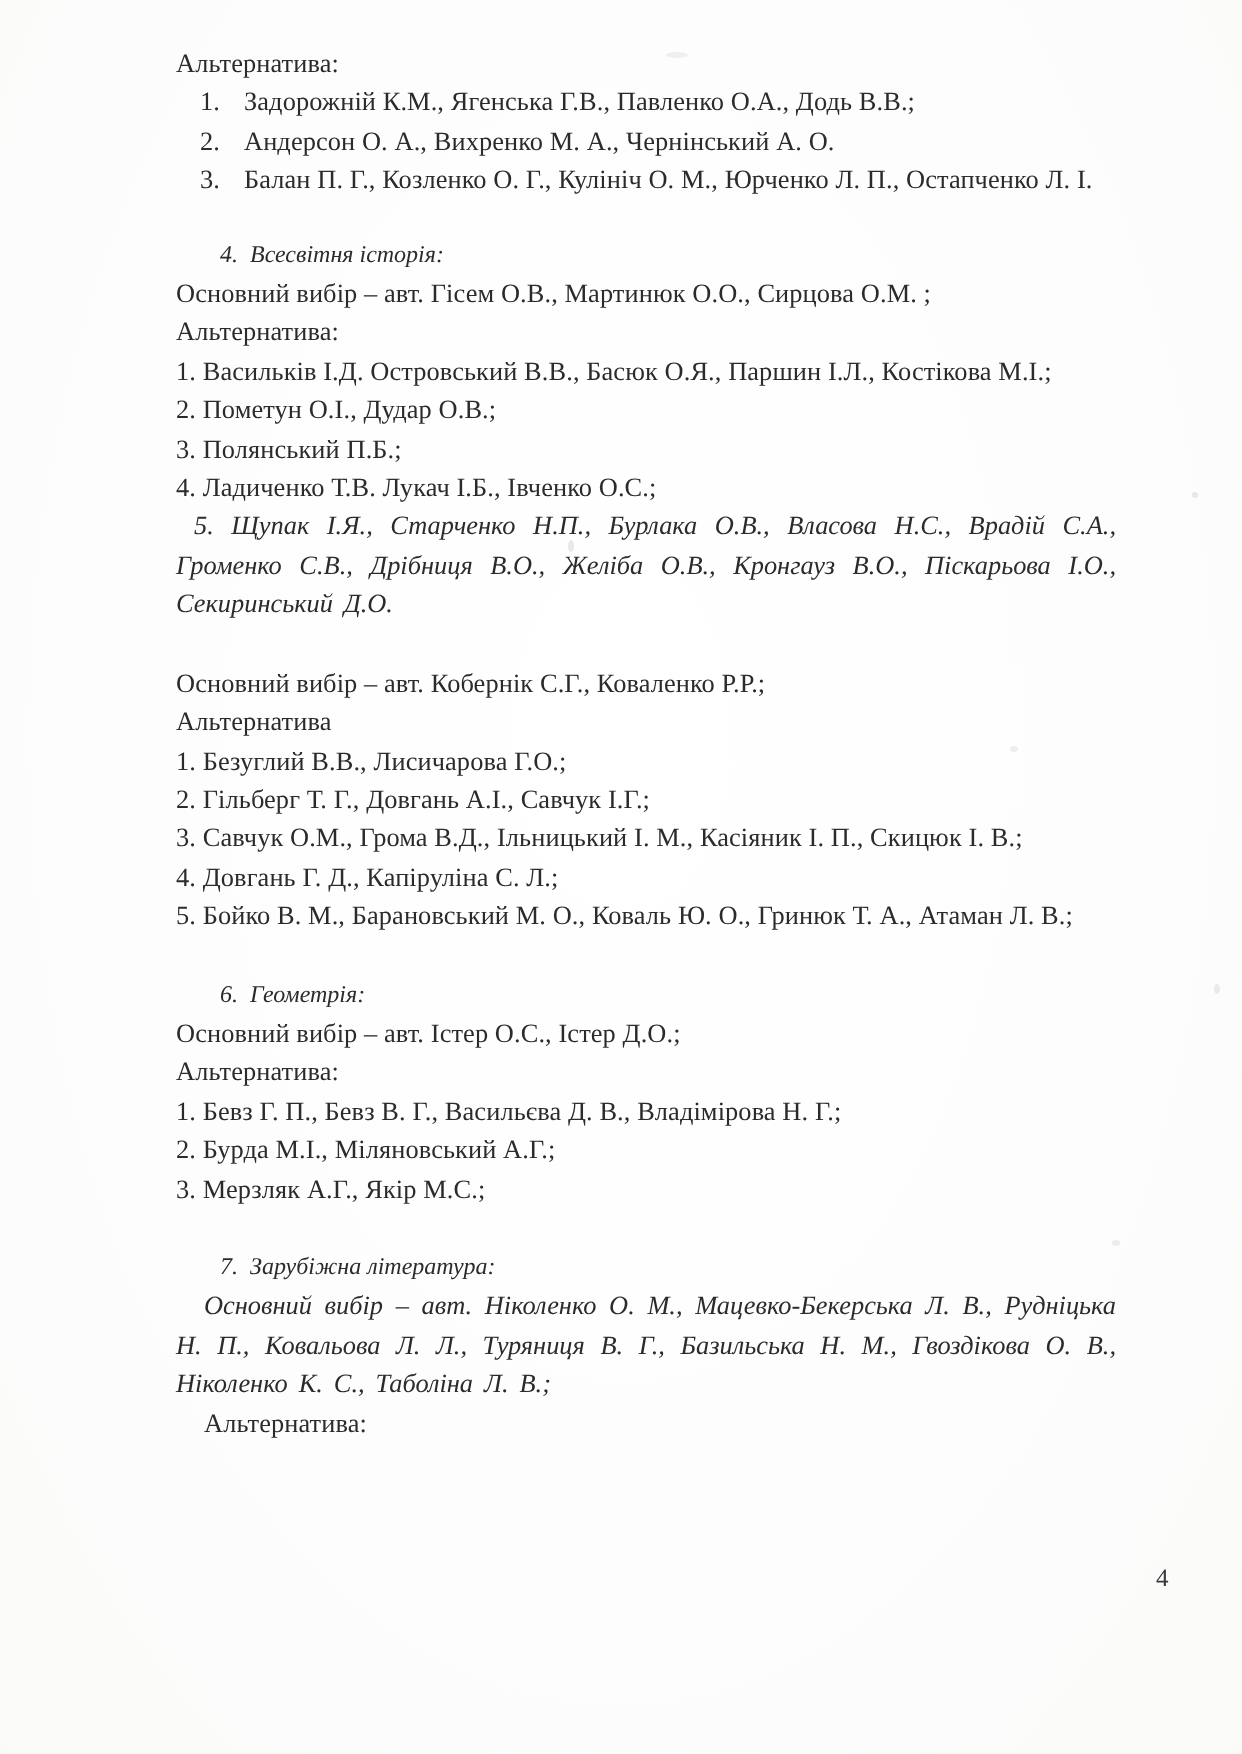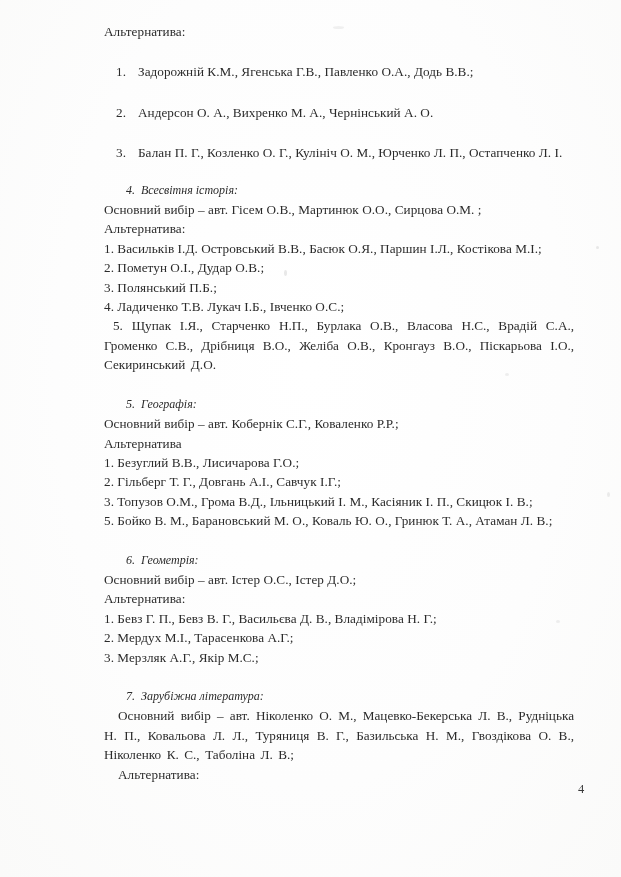--- a/index.html
+++ b/index.html
@@ -20,21 +20,21 @@
   
   .page {
     position: absolute;
     inset: 0;
     background:
       radial-gradient(ellipse at 50% 42%, #ffffff 0%, #fdfdfd 58%, #fafaf9 100%);
   }
 
   .content {
     position: absolute;
-    left: 104px;
+    left: 88px;
     top: 22px;
     width: 470px;
   }
 
   .block {
     margin: 0;
   }
 
   
   .ln {
@@ -58,39 +58,39 @@
     font-style: italic;
     padding-left: 22px;
     white-space: pre;
     color: #2b2b2b;
   }
 
   
   .num-wide {
     padding-left: 12px;
     text-indent: 0;
-    margin-top: 21px;
   }
   .num-wide .nm {
     display: inline-block;
     width: 22px;
   }
 
   
   .flush { padding-left: 0; }
 
   
   .para {
     font-size: 13.2px;
     line-height: 19.4px;
     text-align: justify;
     text-indent: 14px;
     color: #2b2b2b;
     margin: 0;
     word-spacing: 0.2px;
+    font-style: italic;
   }
   .para.hang {
     text-indent: 9px;
   }
   .para.wide-space {
     word-spacing: 2.2px;
   }
   .gap-md { height: 18px; }
   .gap-lg { height: 20px; }
 
@@ -144,39 +144,39 @@
       <div class="ln flush"><span>2.</span> <span>Пометун О.І., Дудар О.В.;</span></div>
       <div class="ln flush"><span>3.</span> <span>Полянський П.Б.;</span></div>
       <div class="ln flush"><span>4.</span> <span>Ладиченко Т.В. Лукач І.Б., Івченко О.С.;</span></div>
 
       <div class="para hang wide-space"><span>5.</span> <span>Щупак І.Я., Старченко Н.П., Бурлака О.В., Власова Н.С., Врадій С.А., Громенко С.В., Дрібниця В.О., Желіба О.В., Кронгауз В.О., Піскарьова І.О., Секиринський Д.О.</span></div>
     </div>
 
     <div class="gap-lg"></div>
 
     <div class="block">
-      <div class="hd"><span>5.</span><span>  </span><span>Географія:</span></div>
       <div class="ln flush">Основний вибір – авт. Кобернік С.Г., Коваленко Р.Р.;</div>
       <div class="ln flush">Альтернатива</div>
 
       <div class="ln flush"><span>1.</span> <span>Безуглий В.В., Лисичарова Г.О.;</span></div>
       <div class="ln flush"><span>2.</span> <span>Гільберг Т. Г., Довгань А.І., Савчук І.Г.;</span></div>
-      <div class="ln flush"><span>3.</span> <span>Топузов О.М., Грома В.Д., Ільницький І. М., Касіяник І. П., Скицюк І. В.;</span></div>
+      <div class="ln flush"><span>3.</span> <span>Савчук О.М., Грома В.Д., Ільницький І. М., Касіяник І. П., Скицюк І. В.;</span></div>
+      <div class="ln flush"><span>4.</span> <span>Довгань Г. Д., Капіруліна С. Л.;</span></div>
       <div class="ln flush"><span>5.</span> <span>Бойко В. М., Барановський М. О., Коваль Ю. О., Гринюк Т. А., Атаман Л. В.;</span></div>
     </div>
 
     <div class="gap-lg"></div>
 
     <div class="block">
       <div class="hd"><span>6.</span><span>  </span><span>Геометрія:</span></div>
       <div class="ln flush">Основний вибір – авт. Істер О.С., Істер Д.О.;</div>
       <div class="ln flush">Альтернатива:</div>
 
       <div class="ln flush"><span>1.</span> <span>Бевз Г. П., Бевз В. Г., Васильєва Д. В., Владімірова Н. Г.;</span></div>
-      <div class="ln flush"><span>2.</span> <span>Мердух М.І., Тарасенкова А.Г.;</span></div>
+      <div class="ln flush"><span>2.</span> <span>Бурда М.І., Міляновський А.Г.;</span></div>
       <div class="ln flush"><span>3.</span> <span>Мерзляк А.Г., Якір М.С.;</span></div>
     </div>
 
     <div class="gap-lg"></div>
 
     <div class="block">
       <div class="hd"><span>7.</span><span>  </span><span>Зарубіжна література:</span></div>
 
       <div class="para wide-space">Основний вибір – авт. Ніколенко О. М., Мацевко-Бекерська Л. В., Рудніцька Н. П., Ковальова Л. Л., Туряниця В. Г., Базильська Н. М., Гвоздікова О. В., Ніколенко К. С., Таболіна Л. В.;</div>
 

